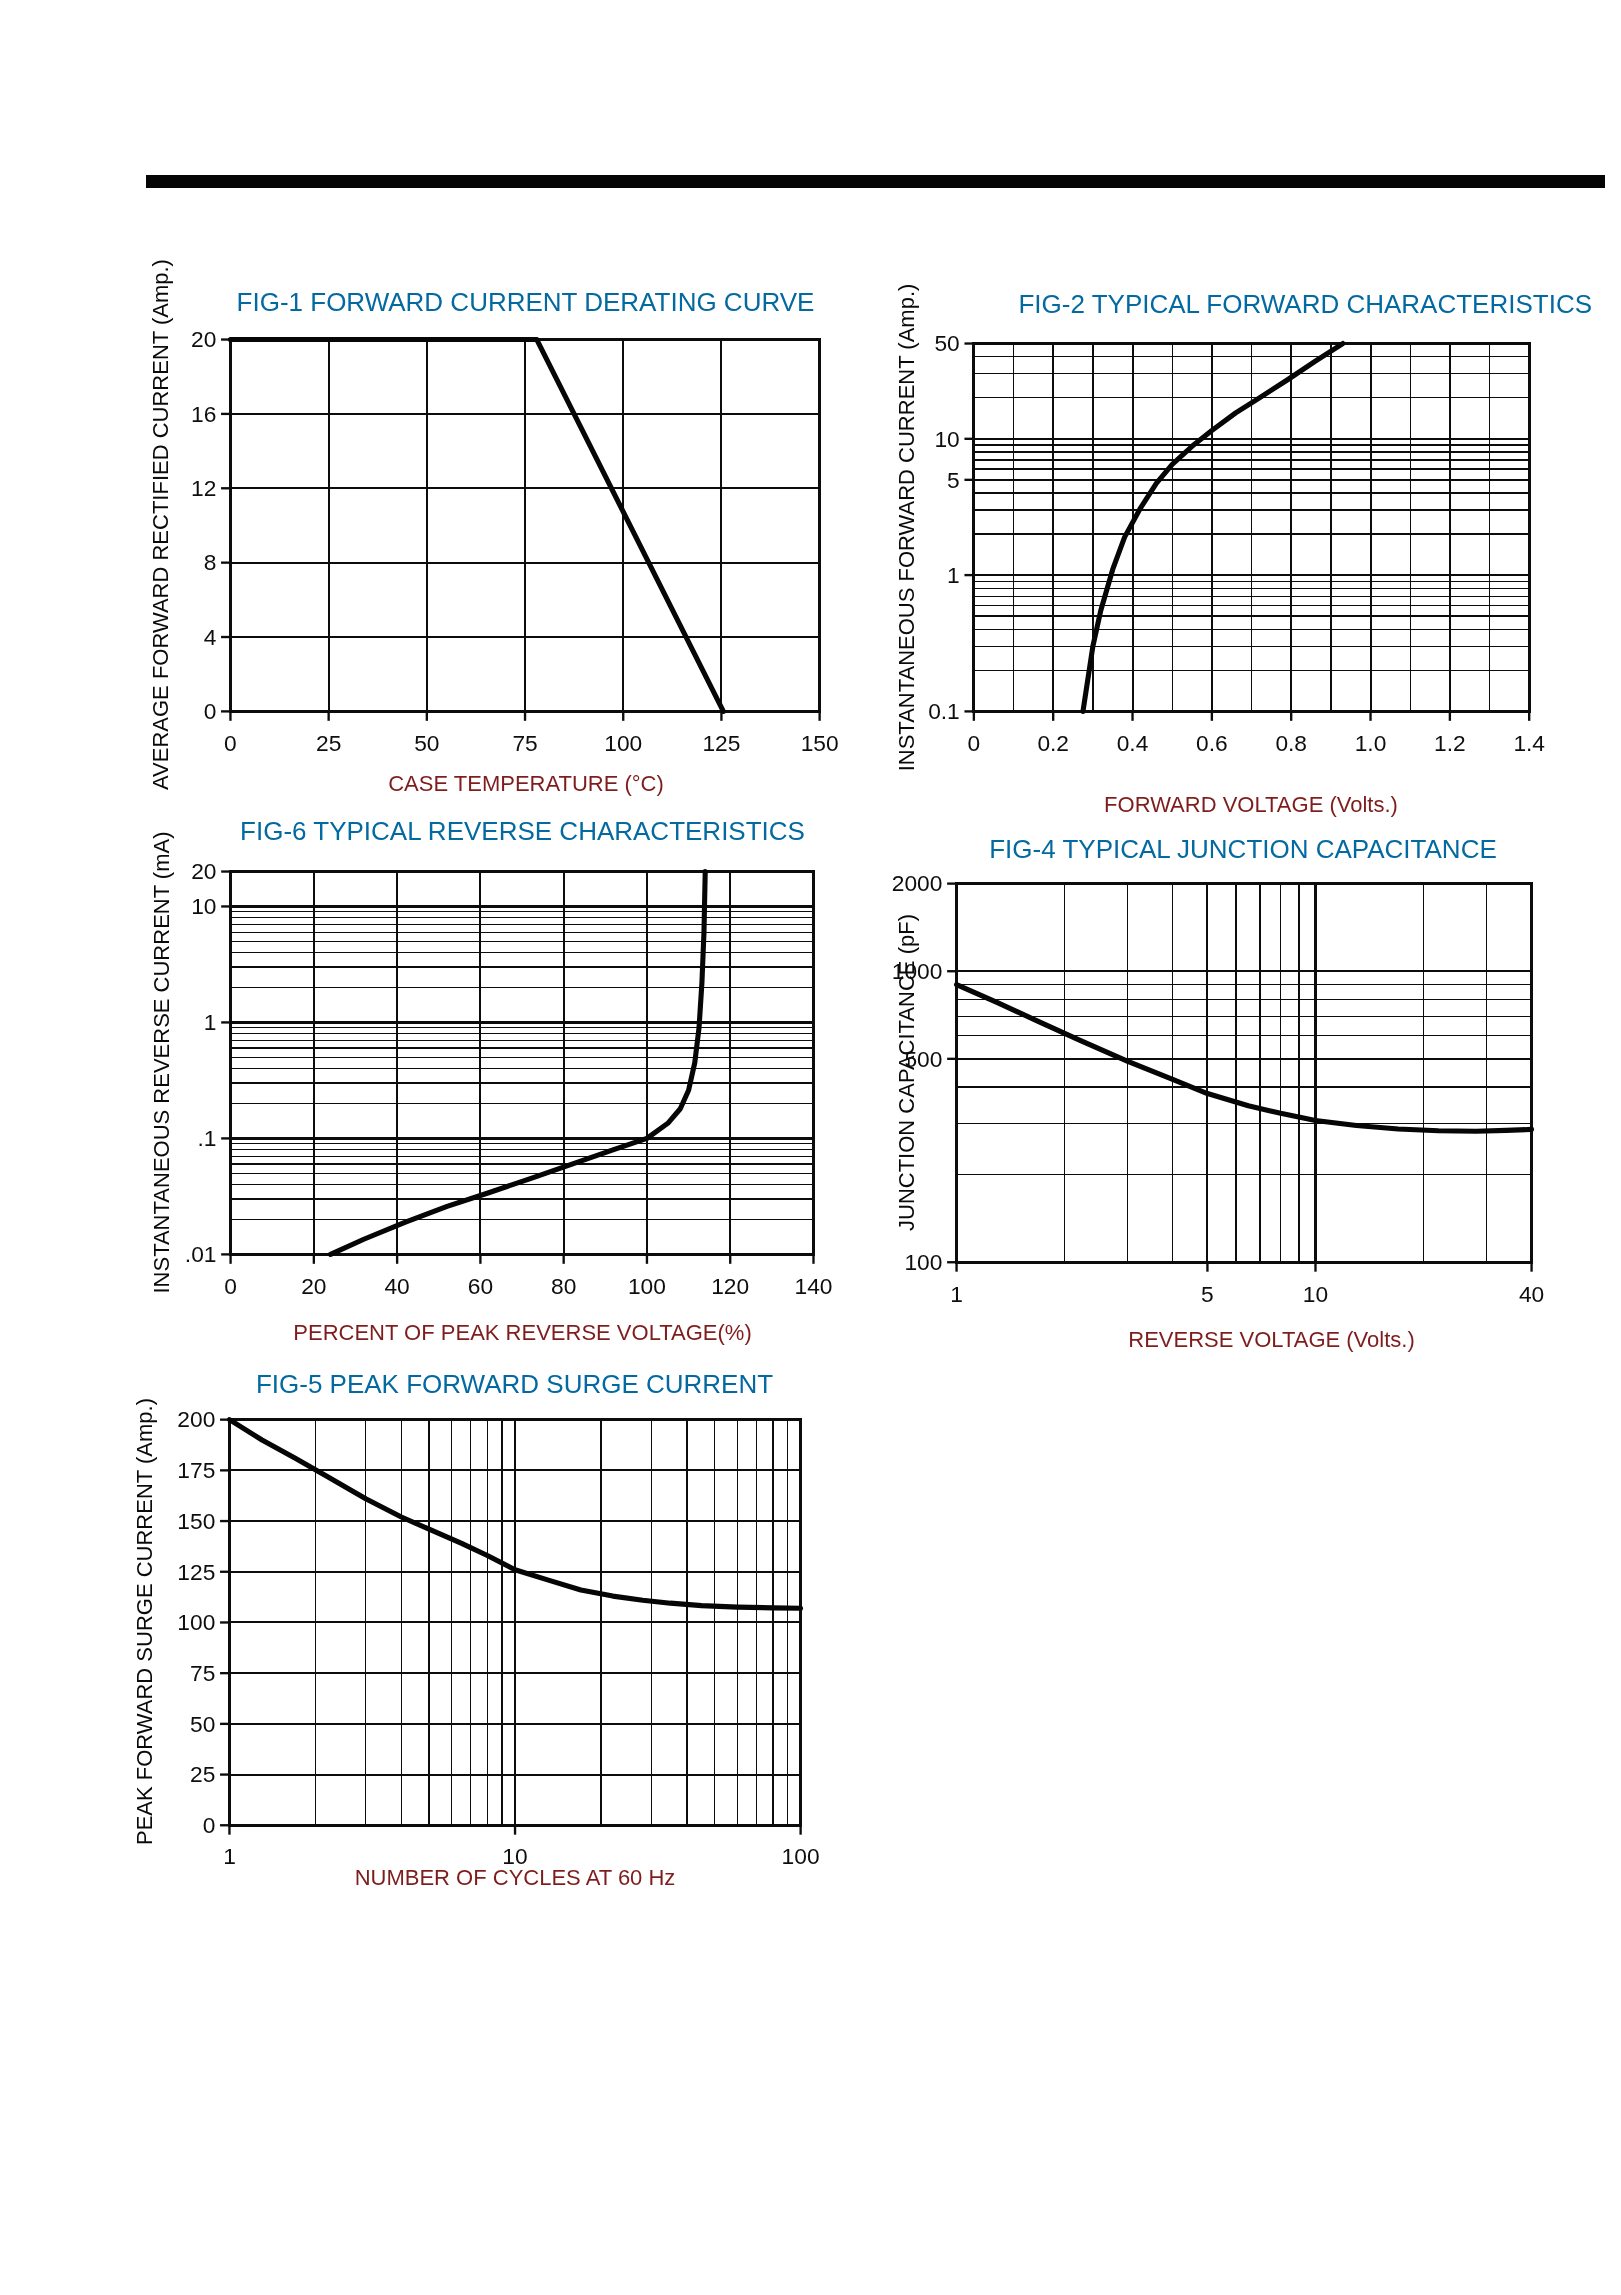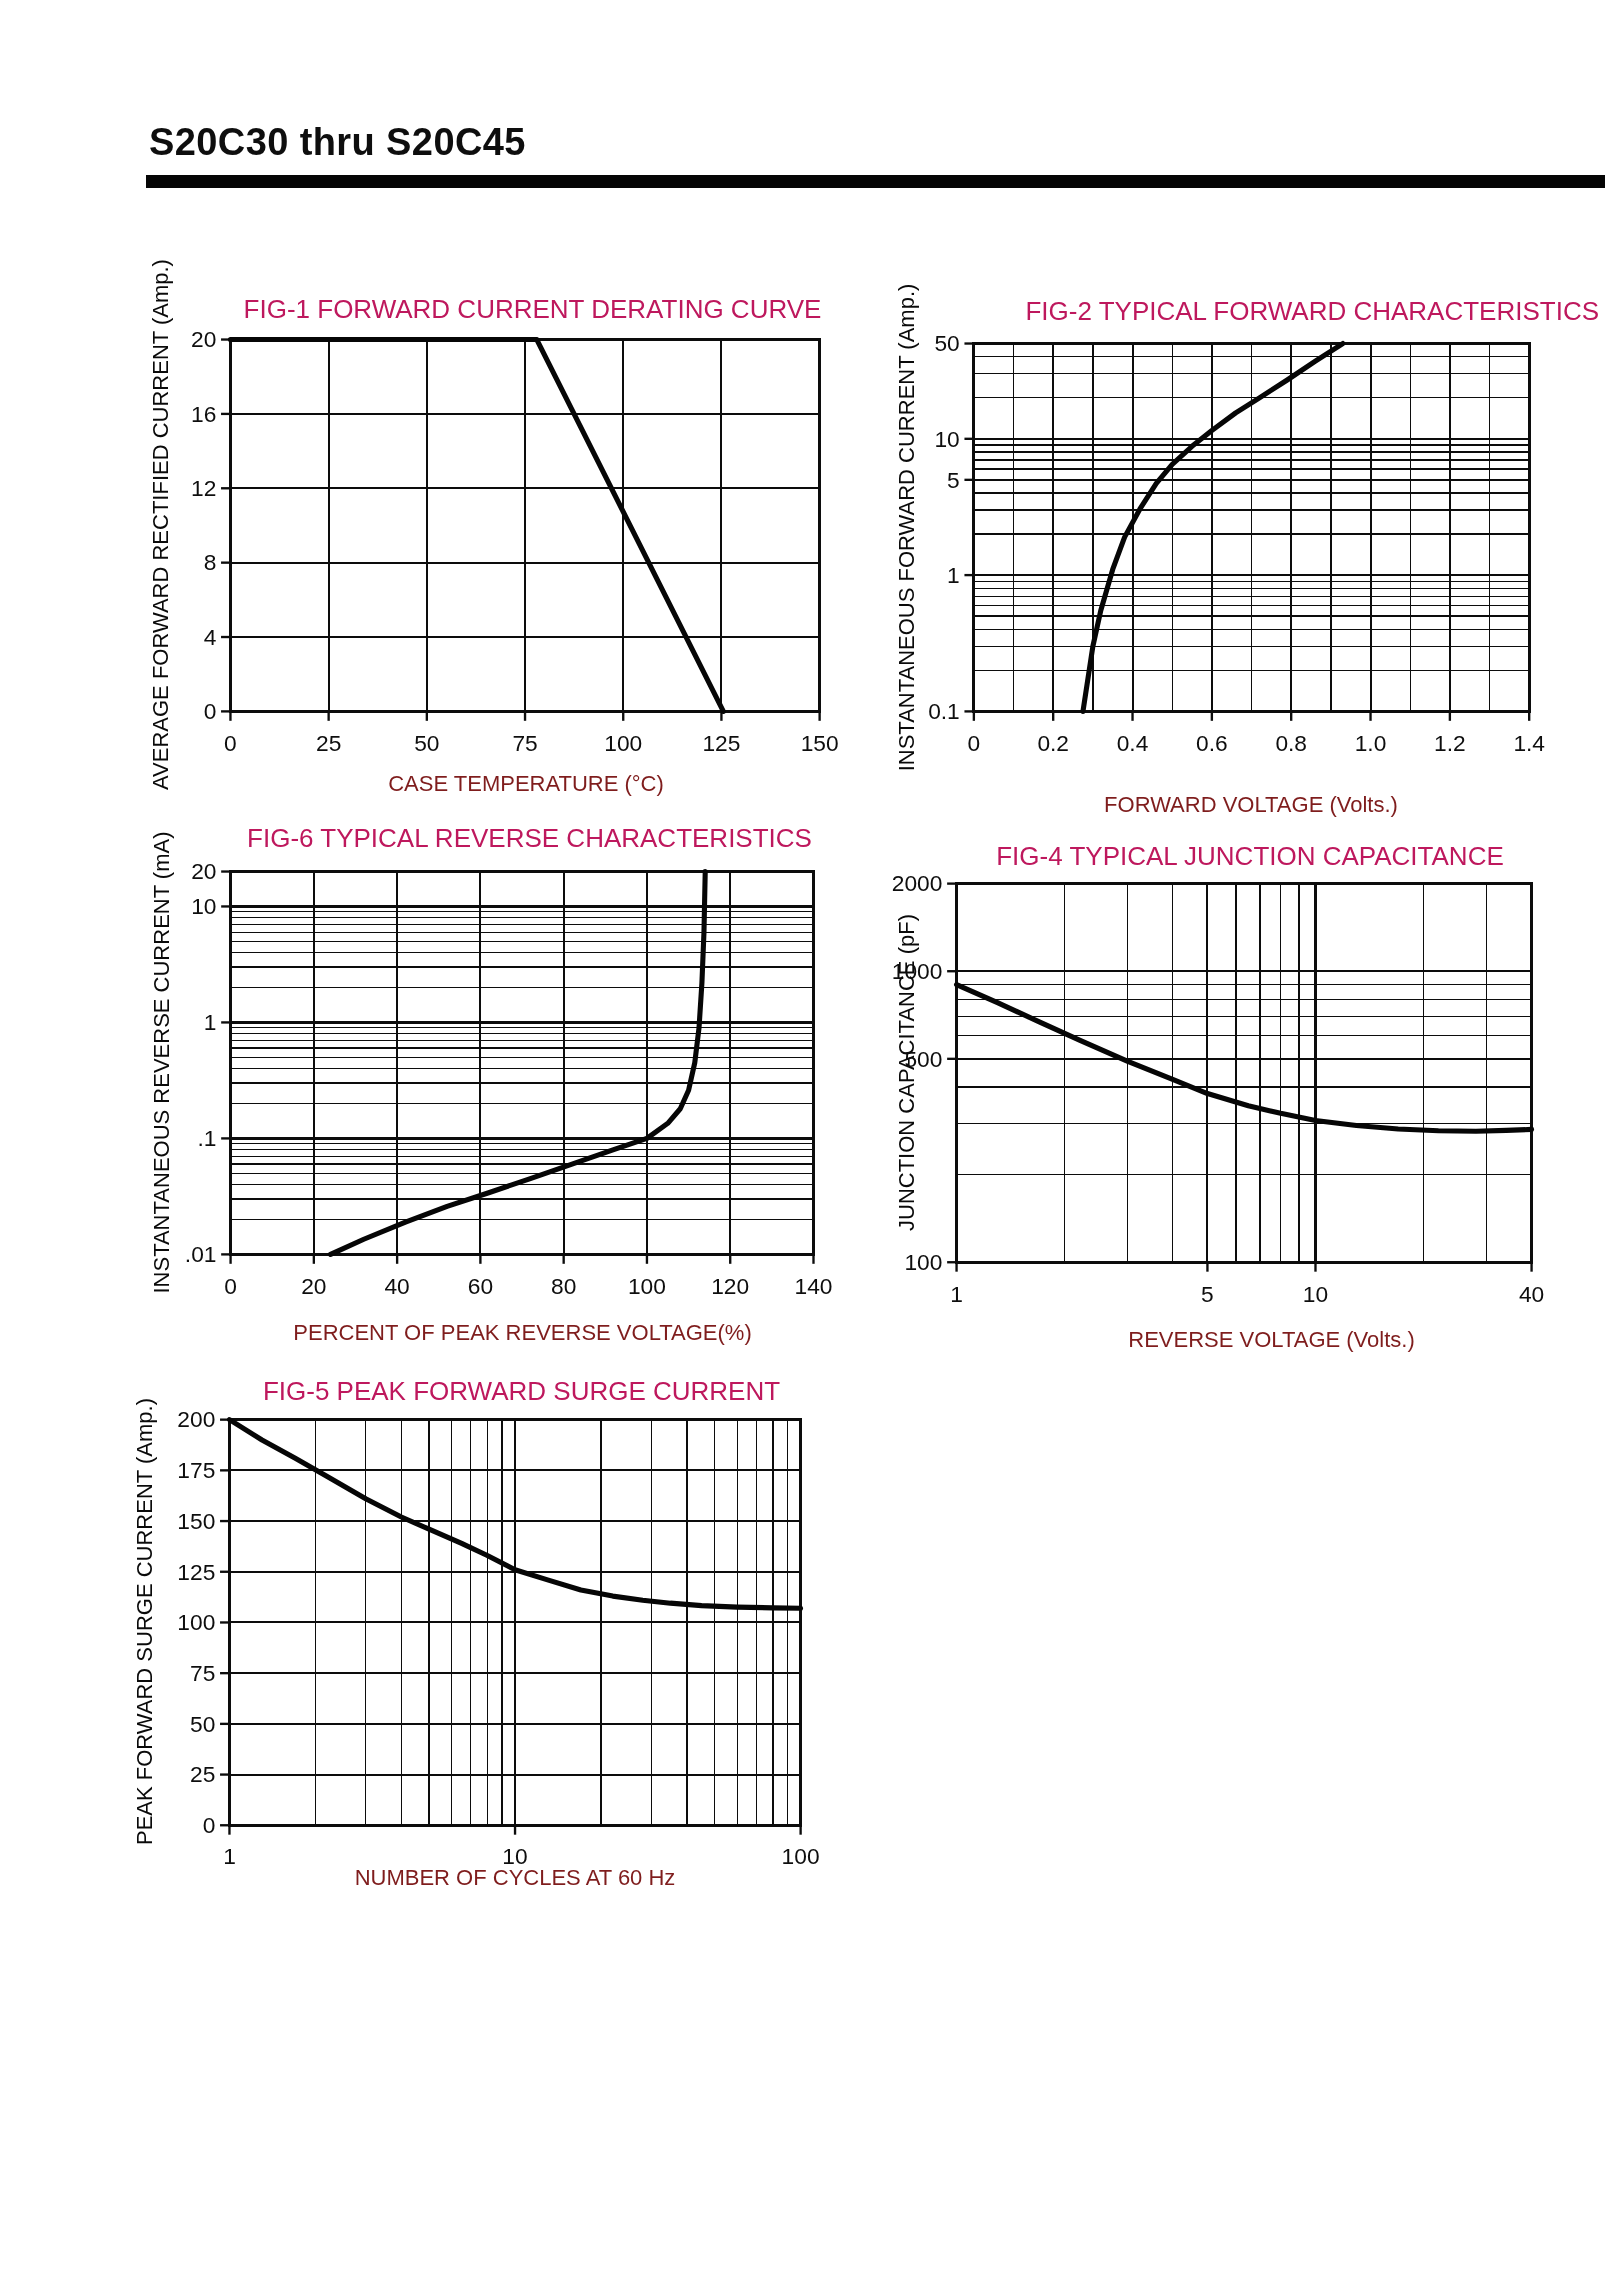--- a/index.html
+++ b/index.html
@@ -2,34 +2,33 @@
 <html style="font-size:12.6px"><head>
 <meta charset="utf-8">
 <style>
   html,body{margin:0;padding:0;background:#d9d9d9;}
   #page{position:relative;width:1622px;height:2295px;background:#ffffff;
         font-family:"Liberation Sans",sans-serif;color:#0e0e0e;overflow:hidden;}
   .header-title{position:absolute;margin:0;font-size:38px;font-weight:bold;
         letter-spacing:0.4px;white-space:nowrap;}
   .rule{position:absolute;background:#050505;}
   .figure{position:absolute;left:0;top:0;width:0;height:0;}
-  .fig-title{position:absolute;margin:7px;font-size:26px;font-weight:normal;
-        text-align:center;white-space:nowrap;color:#be185d;}
+  .fig-title{position:absolute;margin:0;font-size:26px;font-weight:normal;
+        text-align:center;white-space:nowrap;color:#0369a1;}
   .chart{position:absolute;overflow:visible;}
   .xlabel{position:absolute;font-size:22px;text-align:center;white-space:nowrap;color:#7f1d1d;}
   .ylabel{position:absolute;font-size:22px;text-align:center;white-space:nowrap;
         color:#0a0a0a;transform:rotate(-90deg);}
   svg text{fill:#0e0e0e;font-family:"Liberation Sans",sans-serif;}
 </style>
 </head>
 <body>
 
 <div id="page">
 
-  <h1 class="header-title" style="left:149px;top:121px;">S20C30 thru S20C45</h1>
   <div class="rule" style="left:146px;top:175px;width:1459px;height:12.6px;"></div>
 
   <section class="figure">
     <h2 class="fig-title" style="left: 168px; width: 715px; top: 287px;">FIG-1 FORWARD CURRENT DERATING CURVE</h2>
     <svg class="chart" width="699" height="466" viewBox="0 0 891 594" style="left: 152px; top: 316px;">
         <line x1="225.16666666666666" y1="30" x2="225.16666666666666" y2="504" stroke="#0c0c0c" stroke-width="2.6" shape-rendering="crispEdges"></line>
         <line x1="350.3333333333333" y1="30" x2="350.3333333333333" y2="504" stroke="#0c0c0c" stroke-width="2.6" shape-rendering="crispEdges"></line>
         <line x1="475.5" y1="30" x2="475.5" y2="504" stroke="#0c0c0c" stroke-width="2.6" shape-rendering="crispEdges"></line>
         <line x1="600.6666666666666" y1="30" x2="600.6666666666666" y2="504" stroke="#0c0c0c" stroke-width="2.6" shape-rendering="crispEdges"></line>
         <line x1="725.8333333333334" y1="30" x2="725.8333333333334" y2="504" stroke="#0c0c0c" stroke-width="2.6" shape-rendering="crispEdges"></line>

